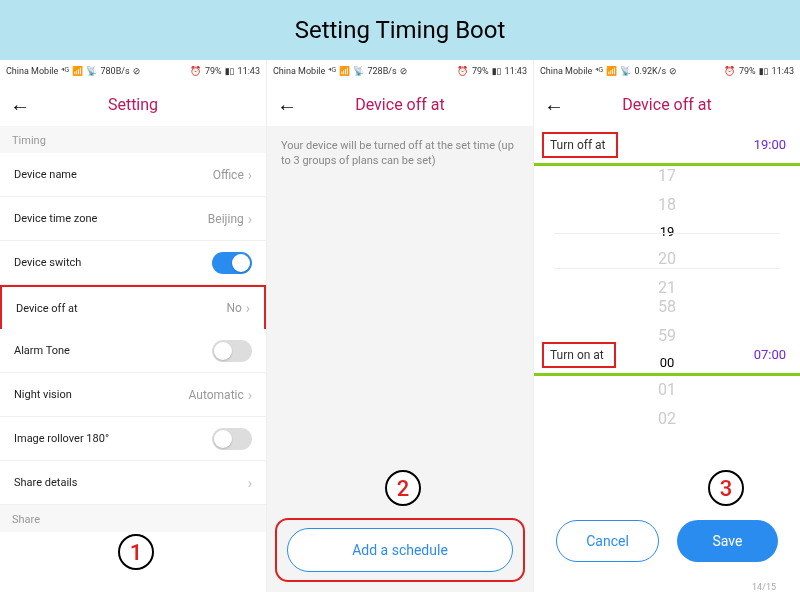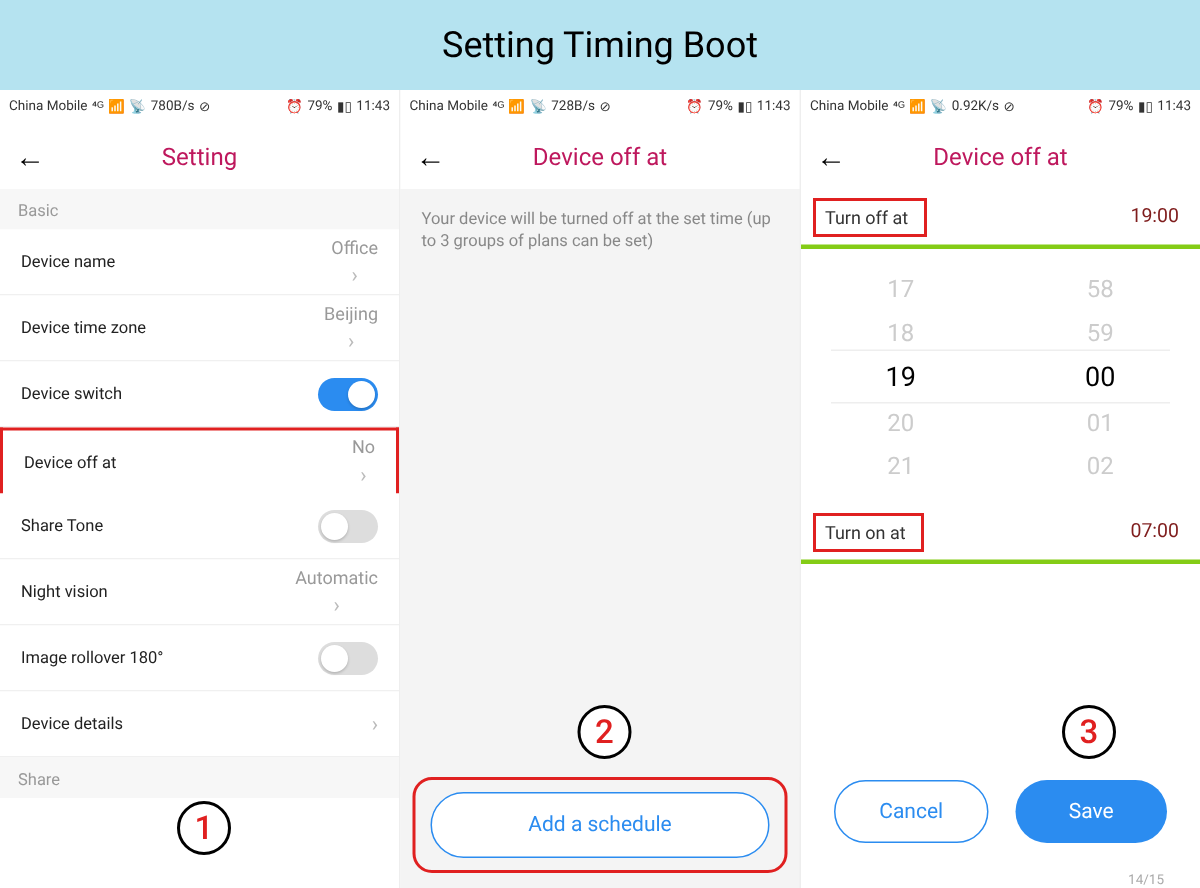--- a/index.html
+++ b/index.html
@@ -13,46 +13,46 @@
 .status-left { display: flex; align-items: center; gap: 3px; justify-content: space-between; }
 .status-right { display: flex; align-items: center; gap: 3px; }
 
 .nav-bar { height: 44px; display: flex; align-items: center; padding: 0 10px; position: relative; }
 .nav-back { font-size: 20px; color: #000; cursor: pointer; }
 .nav-title { position: absolute; left: 0; right: 0; text-align: center; font-size: 16px; color: #be185d; pointer-events: none; }
 
 .section-header { font-size: 11px; color: #999; padding: 8px 12px 6px; background: #f7f7f7; }
 .row { height: 44px; display: flex; align-items: center; justify-content: space-between; padding: 0 14px; border-bottom: 1px solid #f0f0f0; background: #fff; }
 .row-label { font-size: 11px; color: #222; }
-.row-value { font-size: 12px; color: #999; display: flex; align-items: center; gap: 4px; flex-direction: column; }
+.row-value { font-size: 12px; color: #999; display: flex; align-items: center; gap: 4px; }
 .chev { color: #bbb; font-size: 14px; }
 
 .toggle { width: 40px; height: 22px; border-radius: 11px; position: relative; }
 .toggle.on { background: #2b8cf0; }
 .toggle.off { background: #ddd; }
 .toggle .knob { width: 18px; height: 18px; border-radius: 50%; background: #fff; position: absolute; top: 2px; box-shadow: 0 1px 2px rgba(0,0,0,0.2); }
 .toggle.on .knob { right: 2px; }
 .toggle.off .knob { left: 2px; }
 
 .highlight-red { border: 2px solid #e02020; }
 
 .hint-text { font-size: 11px; color: #888; padding: 12px 14px; line-height: 1.4; background: #f4f4f4; }
 .grey-fill { flex: 1; background: #f4f4f4; }
 
 .add-schedule { margin: 16px 18px 22px; height: 44px; border: 1.5px solid #2b8cf0; border-radius: 22px; color: #2b8cf0; display: flex; align-items: center; justify-content: center; font-size: 14px; background: #fff; }
 
 .callout { position: absolute; width: 36px; height: 36px; border: 2.5px solid #000; border-radius: 50%; display: flex; align-items: center; justify-content: center; font-size: 22px; color: #e02020; background: #fff; font-weight: 500; z-index: 10; }
 
 .time-row { height: 40px; display: flex; align-items: center; justify-content: space-between; padding: 0 14px; border-bottom: 3px solid #84cc16; }
-.time-val { color: #7f1d1d; font-size: 13px; }
-
-.picker { display: flex; height: 170px; justify-content: space-around; align-items: center; background: #fff; position: relative; }
+.time-val { color: #6d28d9; font-size: 13px; }
+
+.picker { display: flex; height: 170px; justify-content: space-around; align-items: center; background: #fff; position: relative; flex-direction: column; }
 .picker-col { display: flex; flex-direction: column; align-items: center; gap: 10px; }
 .picker-item { font-size: 16px; color: #ccc; }
-.picker-item.sel { color: #000; font-size: 18px; }
+.picker-item.sel { color: #000; font-size: 13px; }
 .picker-sep { position: absolute; left: 20px; right: 20px; height: 36px; border-top: 1px solid #eee; border-bottom: 1px solid #eee; top: 67px; }
 
 .btn-row { display: flex; gap: 18px; padding: 20px 22px; justify-content: center; align-items: center; }
 .btn { flex: 1; height: 42px; border-radius: 21px; display: flex; align-items: center; justify-content: center; font-size: 14px; }
 .btn-cancel { border: 1.5px solid #2b8cf0; color: #2b8cf0; background: #fff; }
 .btn-save { background: #2b8cf0; color: #fff; }
 
 .page-ind { font-size: 9px; color: #aaa; text-align: right; padding-right: 24px; }
 </style>
 </head>
@@ -76,21 +76,21 @@
         <span>⏰</span>
         <span>79%</span>
         <span>▮▯</span>
         <span>11:43</span>
       </div>
     </div>
     <div class="nav-bar">
       <span class="nav-back">←</span>
       <span class="nav-title">Setting</span>
     </div>
-    <div class="section-header">Basic</div>
+    <div class="section-header">Timing</div>
 
     <div class="row">
       <span class="row-label">Device name</span>
       <span class="row-value">
           <span>Office</span>
           <span class="chev">›</span>
         </span>
     </div>
     <div class="row">
       <span class="row-label">Device time zone</span>
@@ -106,40 +106,40 @@
         </div>
     </div>
     <div class="row highlight-red" style="border-bottom:none;">
       <span class="row-label">Device off at</span>
       <span class="row-value">
           <span>No</span>
           <span class="chev">›</span>
         </span>
     </div>
     <div class="row">
-      <span class="row-label">Share Tone</span>
+      <span class="row-label">Alarm Tone</span>
       <div class="toggle off">
           <div class="knob"></div>
         </div>
     </div>
     <div class="row">
       <span class="row-label">Night vision</span>
       <span class="row-value">
           <span>Automatic</span>
           <span class="chev">›</span>
         </span>
     </div>
     <div class="row">
       <span class="row-label">Image rollover 180°</span>
       <div class="toggle off">
           <div class="knob"></div>
         </div>
     </div>
     <div class="row">
-      <span class="row-label">Device details</span>
+      <span class="row-label">Share details</span>
       <span class="chev">›</span>
     </div>
     <div class="section-header">Share</div>
 
     <div class="callout" style="left:118px; bottom:22px;">1</div>
   </div>
 
   <div class="phone" style="background:#f4f4f4;">
     <div class="status-bar" style="background:#fff;">
       <div class="status-left">

